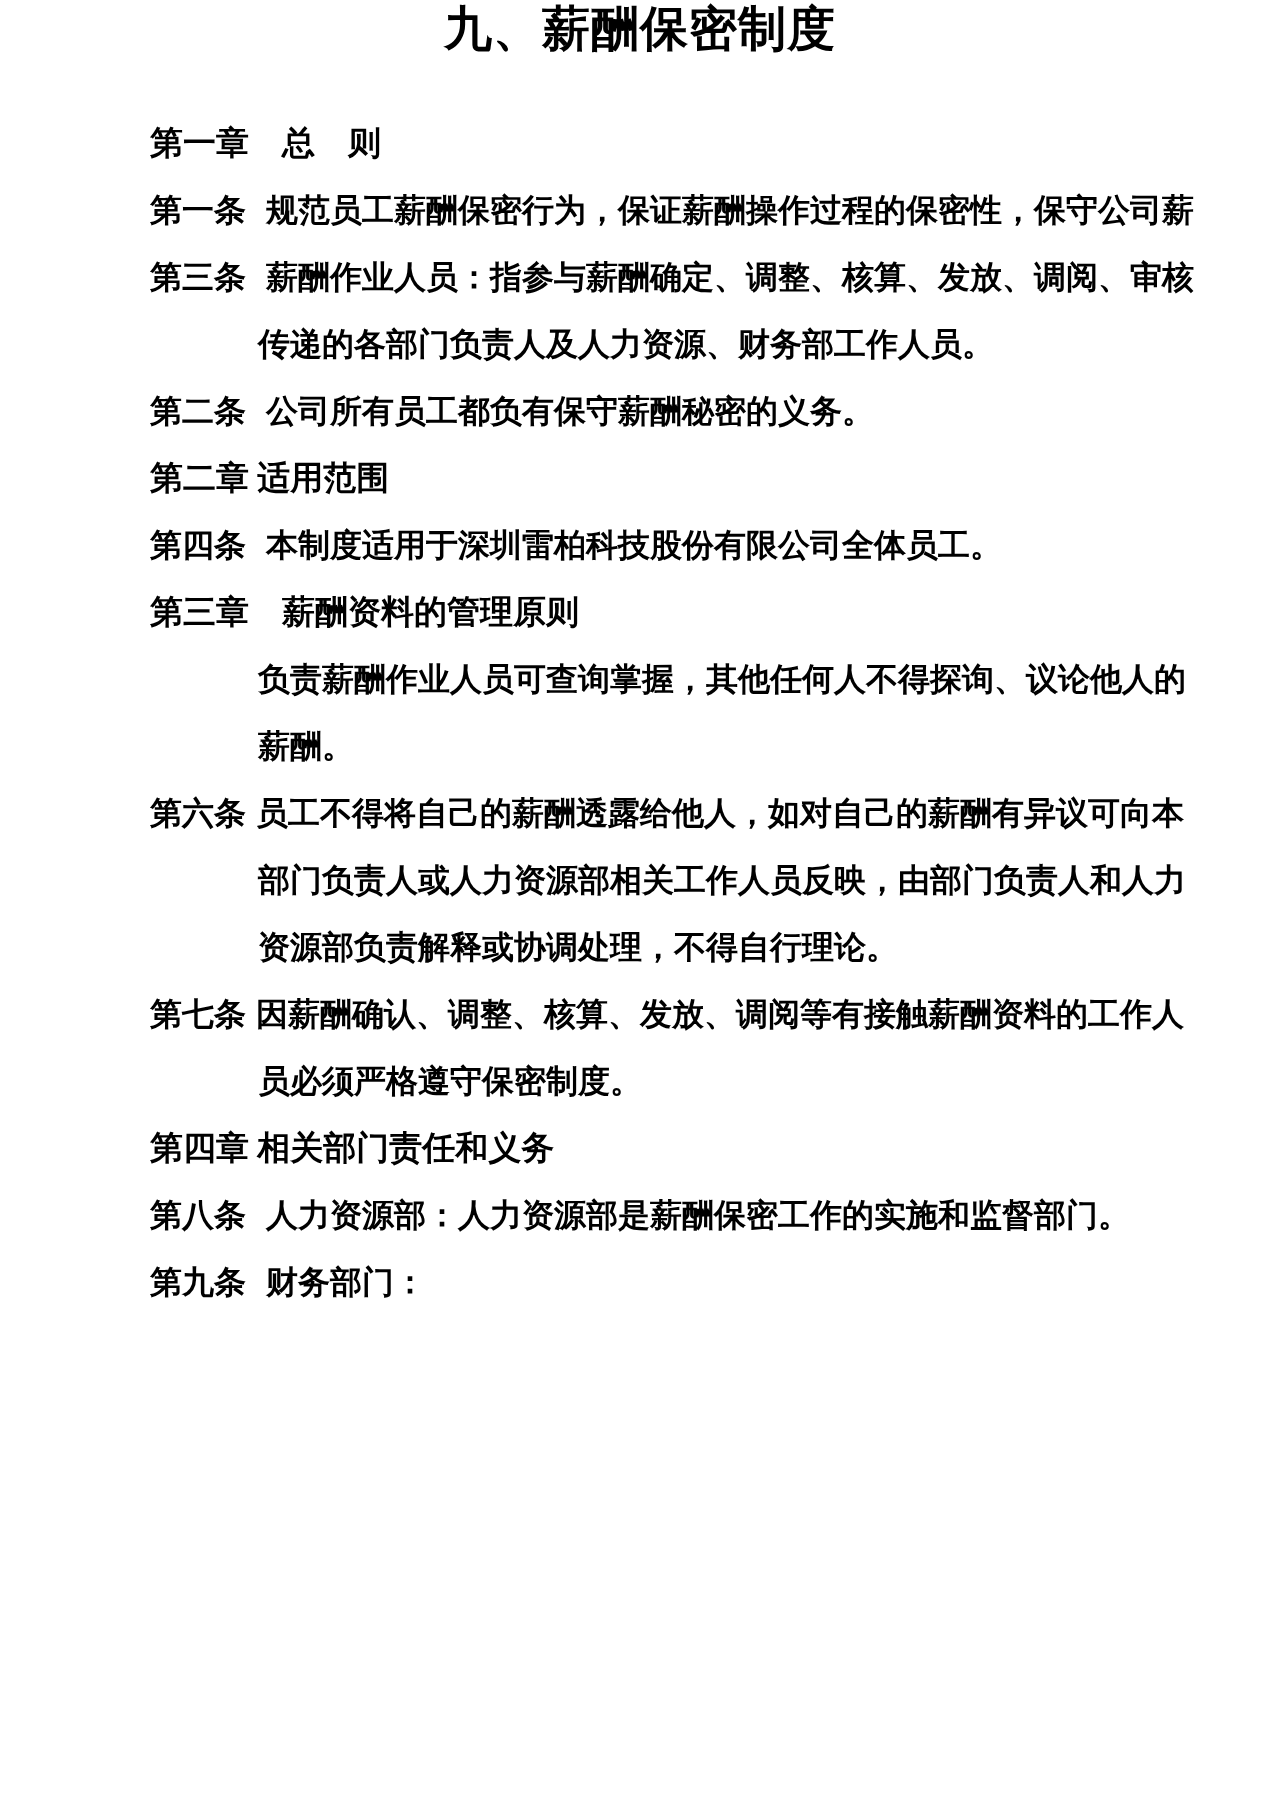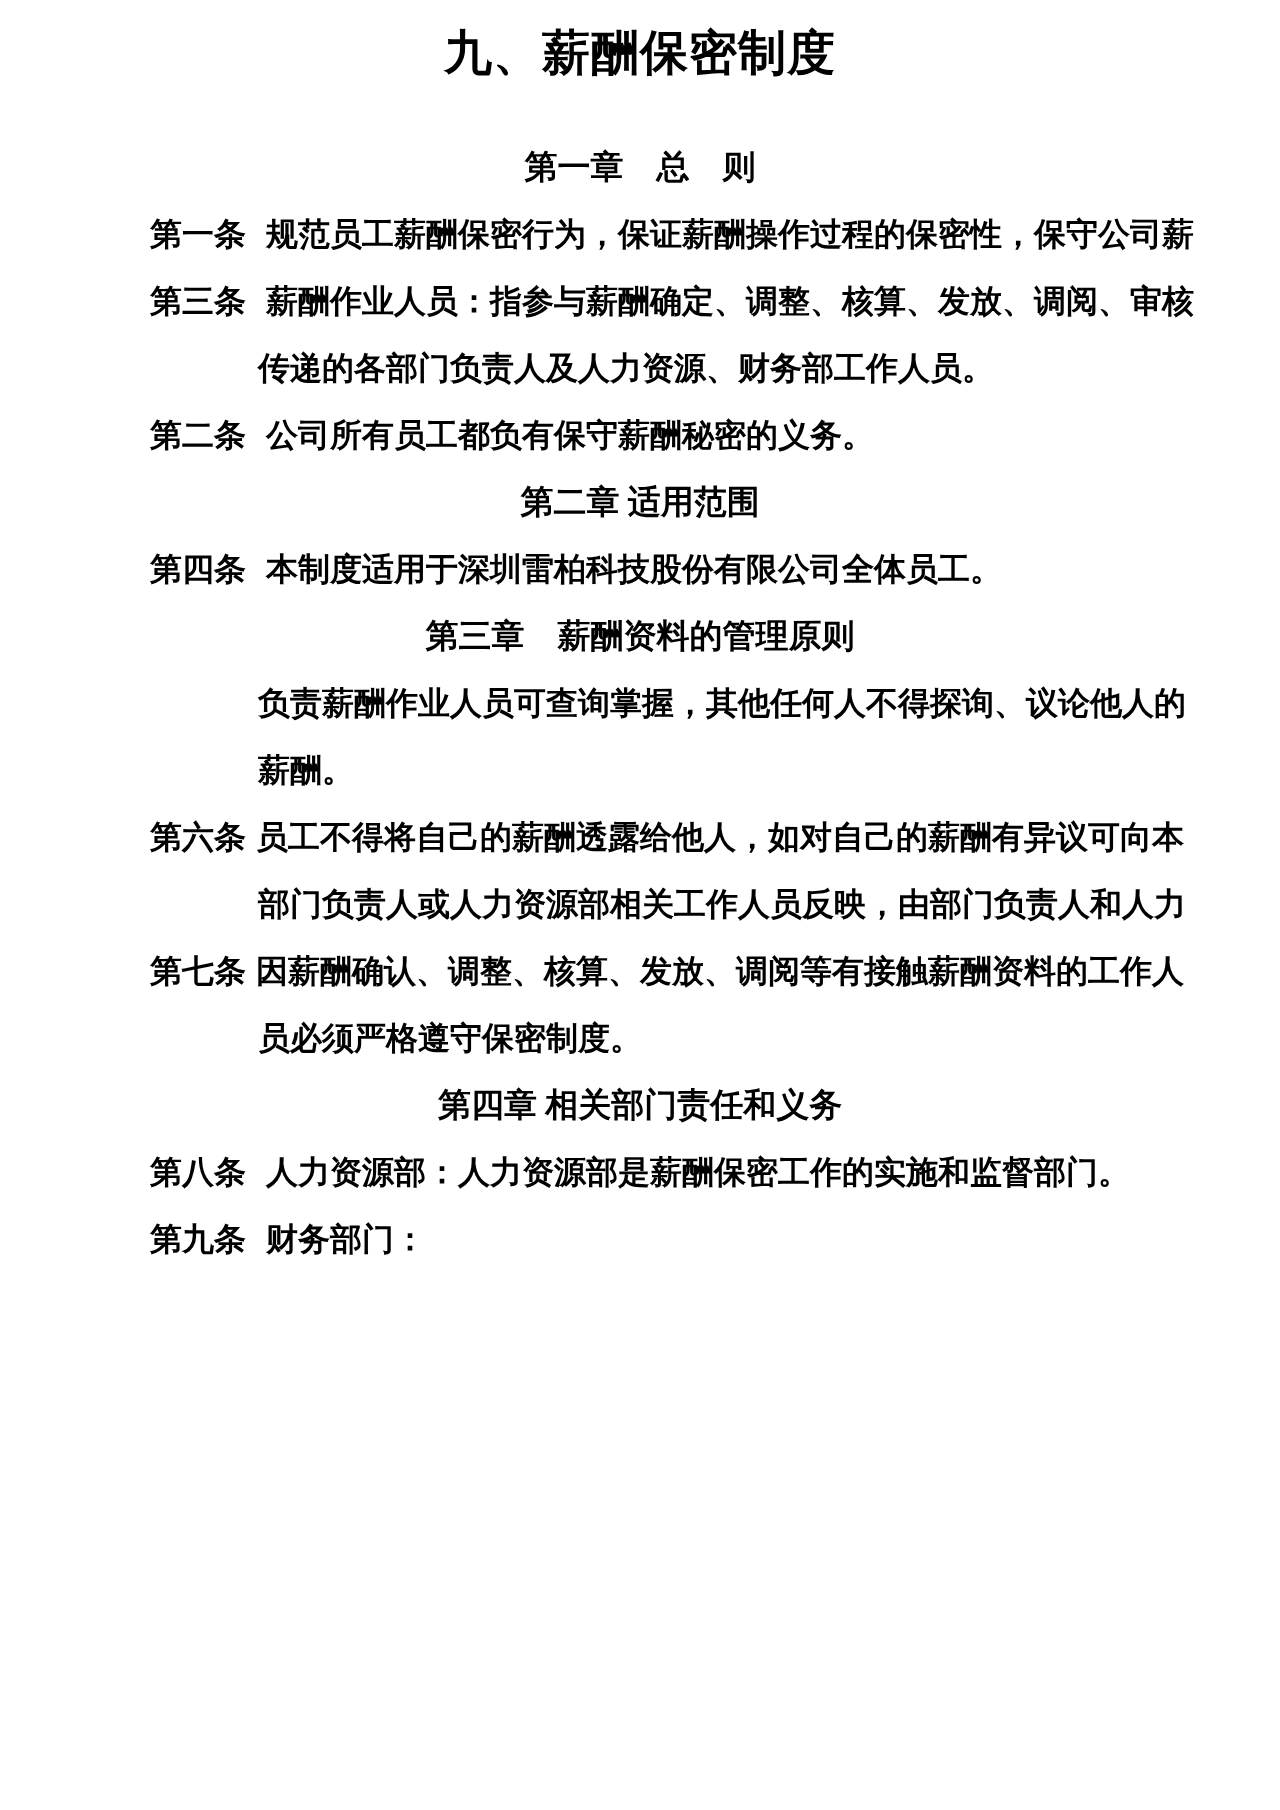--- a/index.html
+++ b/index.html
@@ -16,32 +16,30 @@
     color: #000000;
     font-family: "Liberation Serif", "DejaVu Serif", serif;
     overflow: hidden;
   }
   .doc-title {
     font-size: 48px;
     line-height: 58px;
     font-weight: bold;
     text-align: center;
     letter-spacing: 1px;
-    margin-top: 24px;
   }
   .doc-body {
     margin-top: 52px;
     padding: 0 150px;
   }
   .chapter {
     height: 67px;
     line-height: 67px;
     font-size: 33px;
     font-weight: bold;
-    text-align: center;
     white-space: nowrap;
   }
   .article-line {
     height: 67px;
     line-height: 67px;
     font-size: 32px;
     white-space: nowrap;
     font-weight: bold;
   }
   .article-line.cont {
@@ -73,20 +71,21 @@
         <div class="article-line first"><span>第四条</span><span class="label-gap wide"></span><span>本制度适用于深圳雷柏科技股份有限公司全体员工。</span></div>
       </div>
       <div class="chapter">第三章　薪酬资料的管理原则</div>
       <div class="article">
         <div class="article-line cont">负责薪酬作业人员可查询掌握，其他任何人不得探询、议论他人的</div>
         <div class="article-line cont">薪酬。</div>
       </div>
       <div class="article">
         <div class="article-line first"><span>第六条</span><span class="label-gap narrow"></span><span>员工不得将自己的薪酬透露给他人，如对自己的薪酬有异议可向本</span></div>
         <div class="article-line cont">部门负责人或人力资源部相关工作人员反映，由部门负责人和人力</div>
+        <div class="article-line cont">资源部负责解释或协调处理，不得自行理论。</div>
       </div>
       <div class="article">
         <div class="article-line first"><span>第七条</span><span class="label-gap narrow"></span><span>因薪酬确认、调整、核算、发放、调阅等有接触薪酬资料的工作人</span></div>
         <div class="article-line cont">员必须严格遵守保密制度。</div>
       </div>
       <div class="chapter">第四章 相关部门责任和义务</div>
       <div class="article">
         <div class="article-line first"><span>第八条</span><span class="label-gap wide"></span><span>人力资源部：人力资源部是薪酬保密工作的实施和监督部门。</span></div>
       </div>
       <div class="article">

